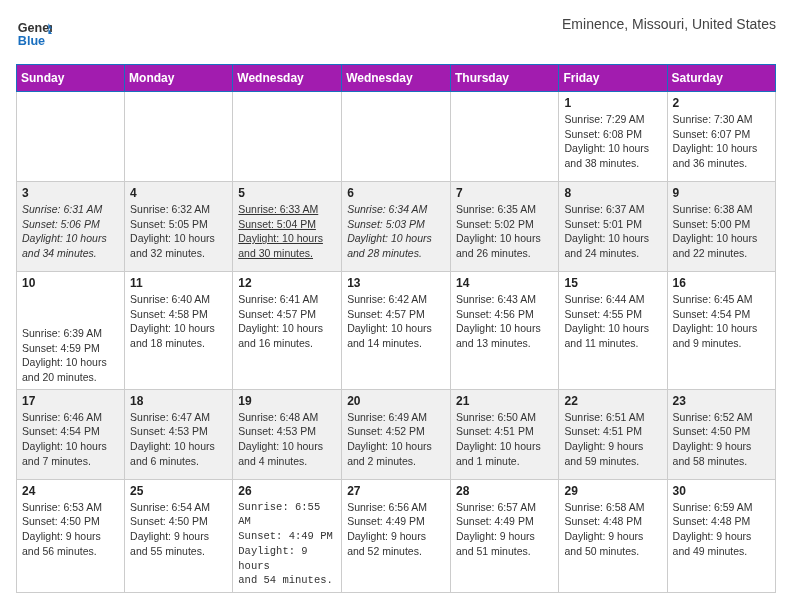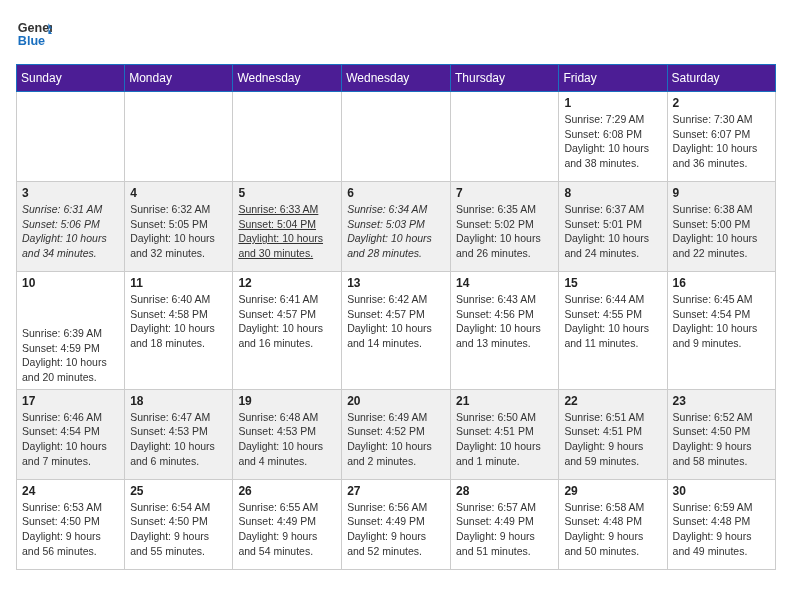--- a/index.html
+++ b/index.html
@@ -36,26 +36,26 @@
     .location-title {
       font-size: 14px;
       color: #444;
     }
     .calendar {
       width: 100%;
       border-collapse: collapse;
       font-size: 11px;
     }
     .calendar thead tr th {
-      background-color: #4c1d95;
+      background-color: #a21caf;
       color: #fff;
       padding: 6px 4px;
       text-align: left;
       font-size: 12px;
-      font-weight: normal;
+      font-weight: bold;
       border: 1px solid #1a6fbf;
     }
     .calendar tbody tr td {
       border: 1px solid #ccc;
       vertical-align: top;
       padding: 4px 5px;
       height: 90px;
       width: 110px;
       background: #fff;
     }
@@ -84,20 +84,21 @@
 <div class="header-section">
   <div class="logo">
     <svg class="logo-icon" viewBox="0 0 40 40">
       <text x="2" y="18" font-size="14" font-weight="bold" fill="#333" font-family="Arial">General</text>
       <text x="2" y="32" font-size="14" font-weight="bold" fill="#1a6fbf" font-family="Arial">Blue</text>
       <polygon points="36,8 40,14 36,14" fill="#1a6fbf"></polygon>
       <polygon points="36,14 40,20 36,20" fill="#1a6fbf"></polygon>
     </svg>
   </div>
   <div class="title-block">
+    <div class="location-title">Eminence, Missouri, United States</div>
   </div>
 </div>
 
 <table class="calendar">
   <thead>
     <tr>
     <th>Sunday</th>
         <th>Monday</th>
         <th>Wednesday</th>
         <th>Wednesday</th>
@@ -291,21 +292,21 @@
         </td>
         <td>
           <span class="day-number">25</span>
           <div class="day-info" style="white-space: pre-line;">Sunrise: 6:54 AM
 Sunset: 4:50 PM
 Daylight: 9 hours
 and 55 minutes.</div>
         </td>
         <td>
           <span class="day-number">26</span>
-          <div class="day-info" style="white-space: pre-line;">Sunrise: 6:55 AM
+          <div class="day-info" style="white-space: pre-line; font-family: Liberation Mono, monospace;">Sunrise: 6:55 AM
 Sunset: 4:49 PM
 Daylight: 9 hours
 and 54 minutes.</div>
         </td>
         <td>
           <span class="day-number">27</span>
           <div class="day-info" style="white-space: pre-line;">Sunrise: 6:56 AM
 Sunset: 4:49 PM
 Daylight: 9 hours
 and 52 minutes.</div>

